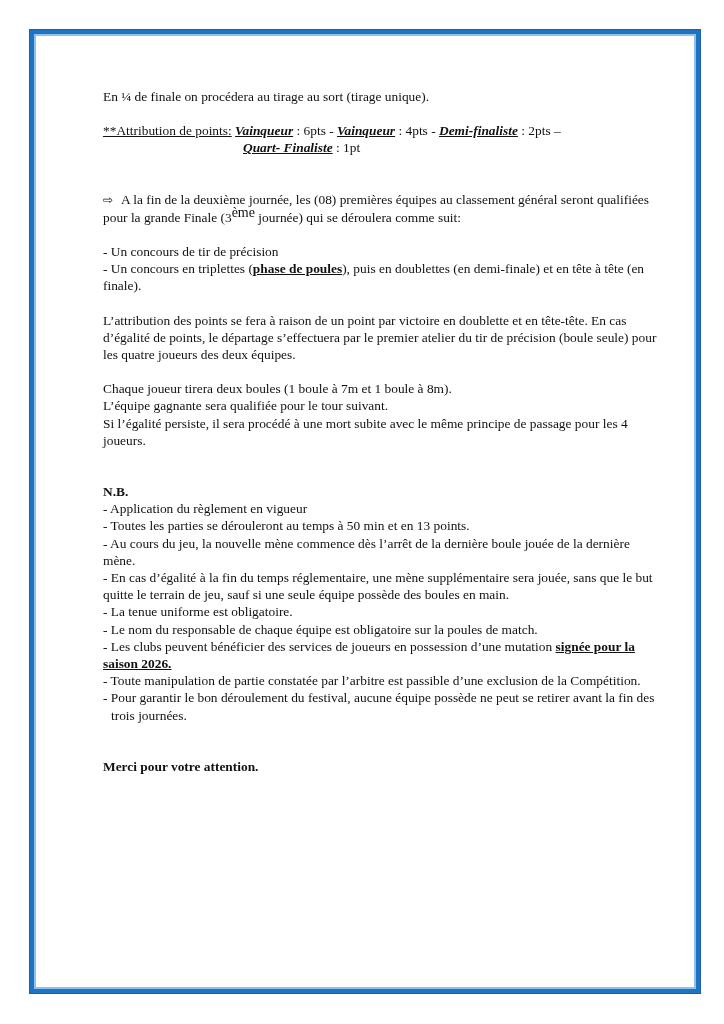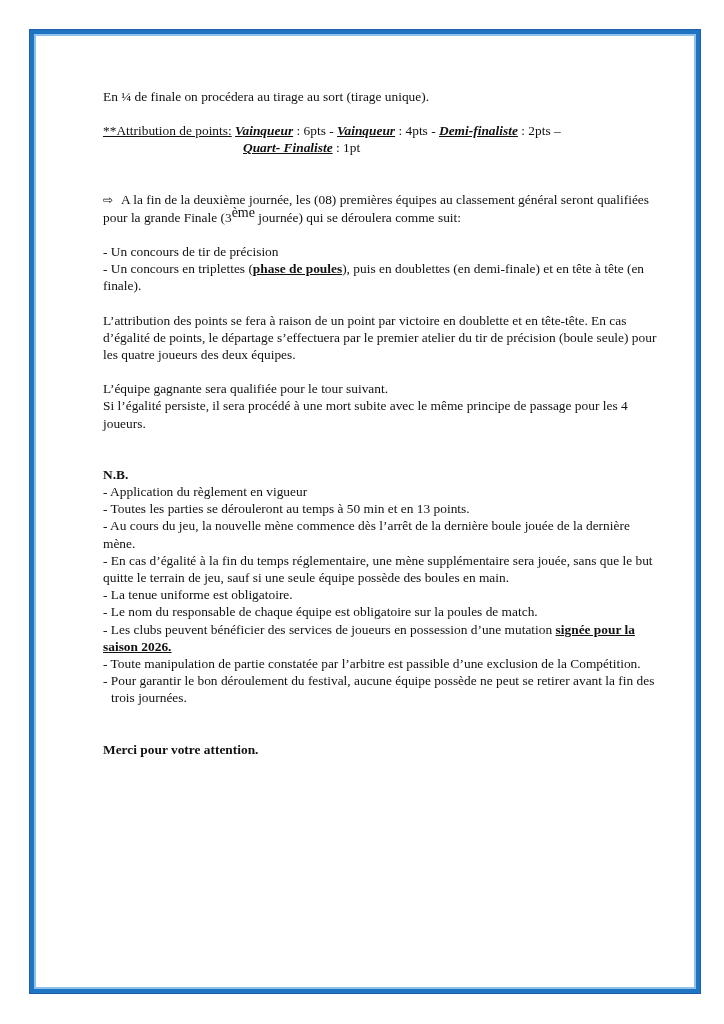--- a/index.html
+++ b/index.html
@@ -42,20 +42,21 @@
   <p>
     <span class="arrow">⇨</span><span>A la fin de la deuxième journée, les (08) premières équipes au classement général seront</span>
     <span>qualifiées pour la grande Finale (3</span><sup>ème</sup><span> journée) qui se déroulera comme suit:</span>
   </p>
   <div class="gap"></div>
   <p>- Un concours de tir de précision</p>
   <p><span>- Un concours en triplettes (</span><span class="bu">phase de poules</span><span>), puis en doublettes (en demi-finale) et en tête à tête (en finale).</span></p>
   <div class="gap"></div>
   <p>L’attribution des points se fera à raison de un point par victoire en doublette et en tête-tête. En cas d’égalité de points, le départage s’effectuera par le premier atelier du tir de précision (boule seule) pour les quatre joueurs des deux équipes.</p>
   <div class="gap"></div>
+  <p>Chaque joueur tirera deux boules (1 boule à 7m et 1 boule à 8m).</p>
   <p>L’équipe gagnante sera qualifiée pour le tour suivant.</p>
   <p>Si l’égalité persiste, il sera procédé à une mort subite avec le même principe de passage pour les 4 joueurs.</p>
   <div class="gap2"></div>
   <p class="b">N.B.</p>
   <p>- Application du règlement en vigueur</p>
   <p>- Toutes les parties se dérouleront au temps à 50 min et en 13 points.</p>
   <p>- Au cours du jeu, la nouvelle mène commence dès l’arrêt de la dernière boule jouée de la dernière mène.</p>
   <p>- En cas d’égalité à la fin du temps réglementaire, une mène supplémentaire sera jouée, sans que le but quitte le terrain de jeu, sauf si une seule équipe possède des boules en main.</p>
   <p>- La tenue uniforme est obligatoire.</p>
   <p>- Le nom du responsable de chaque équipe est obligatoire sur la poules de match.</p>

